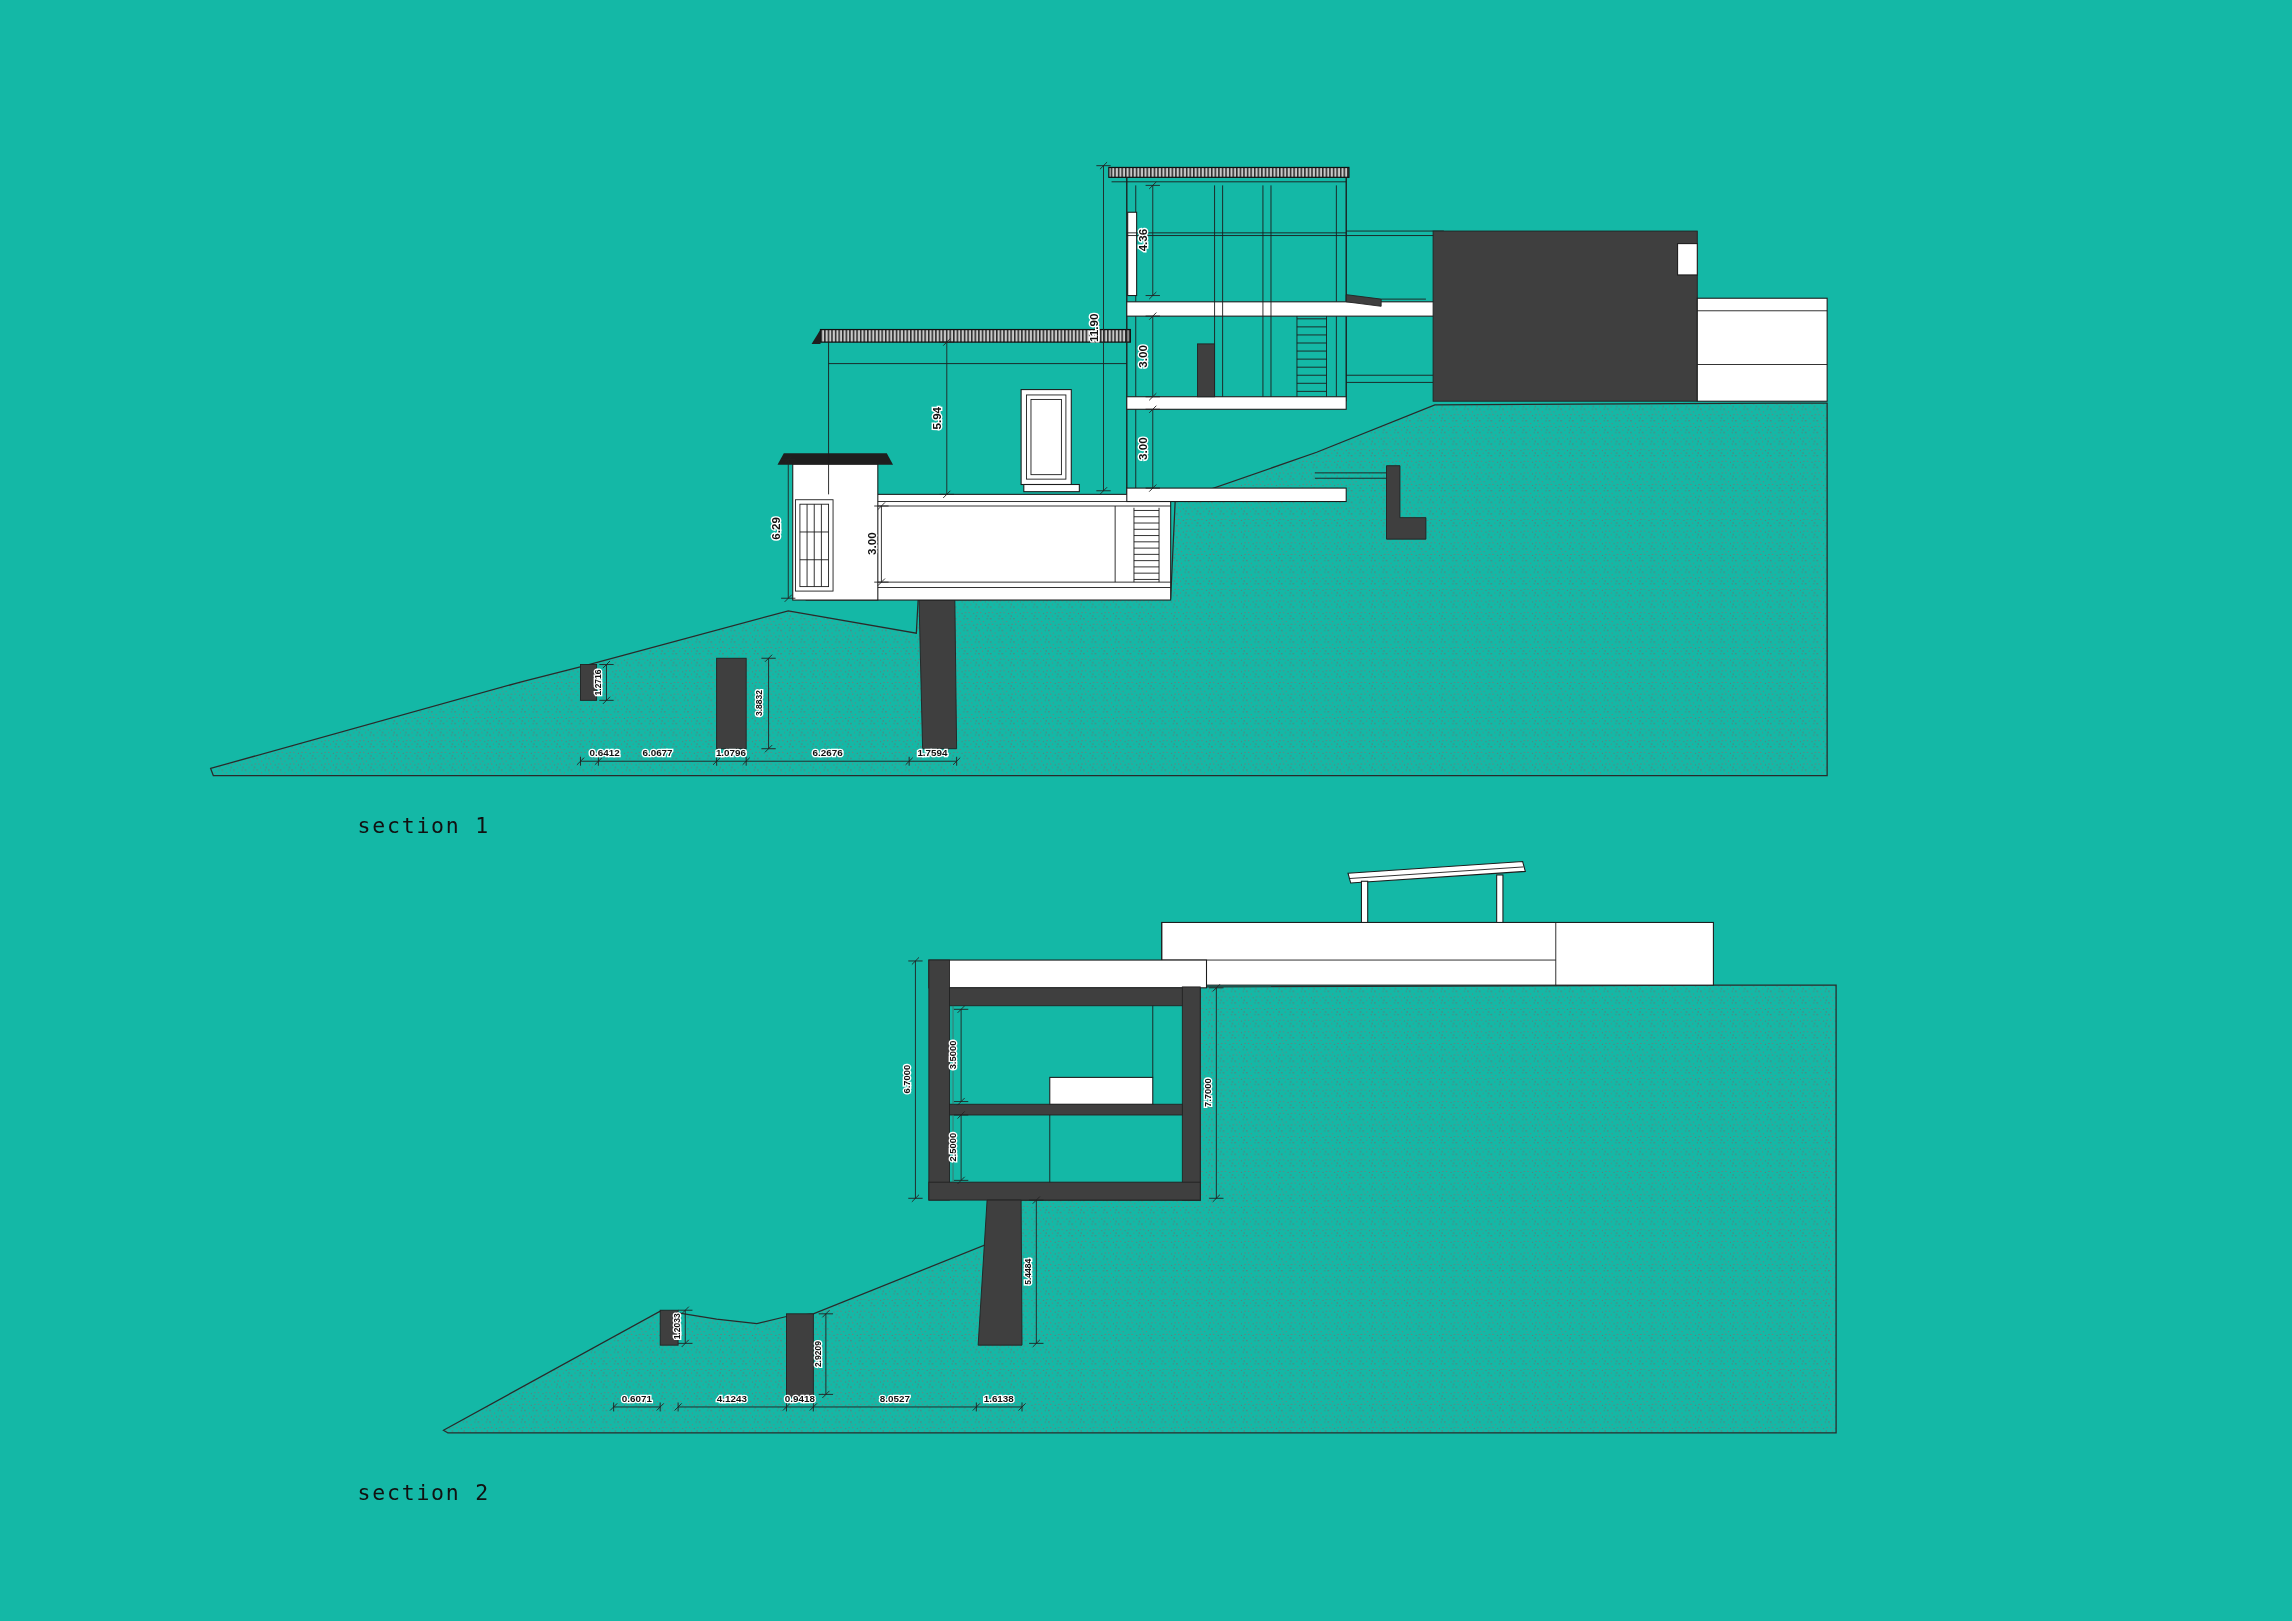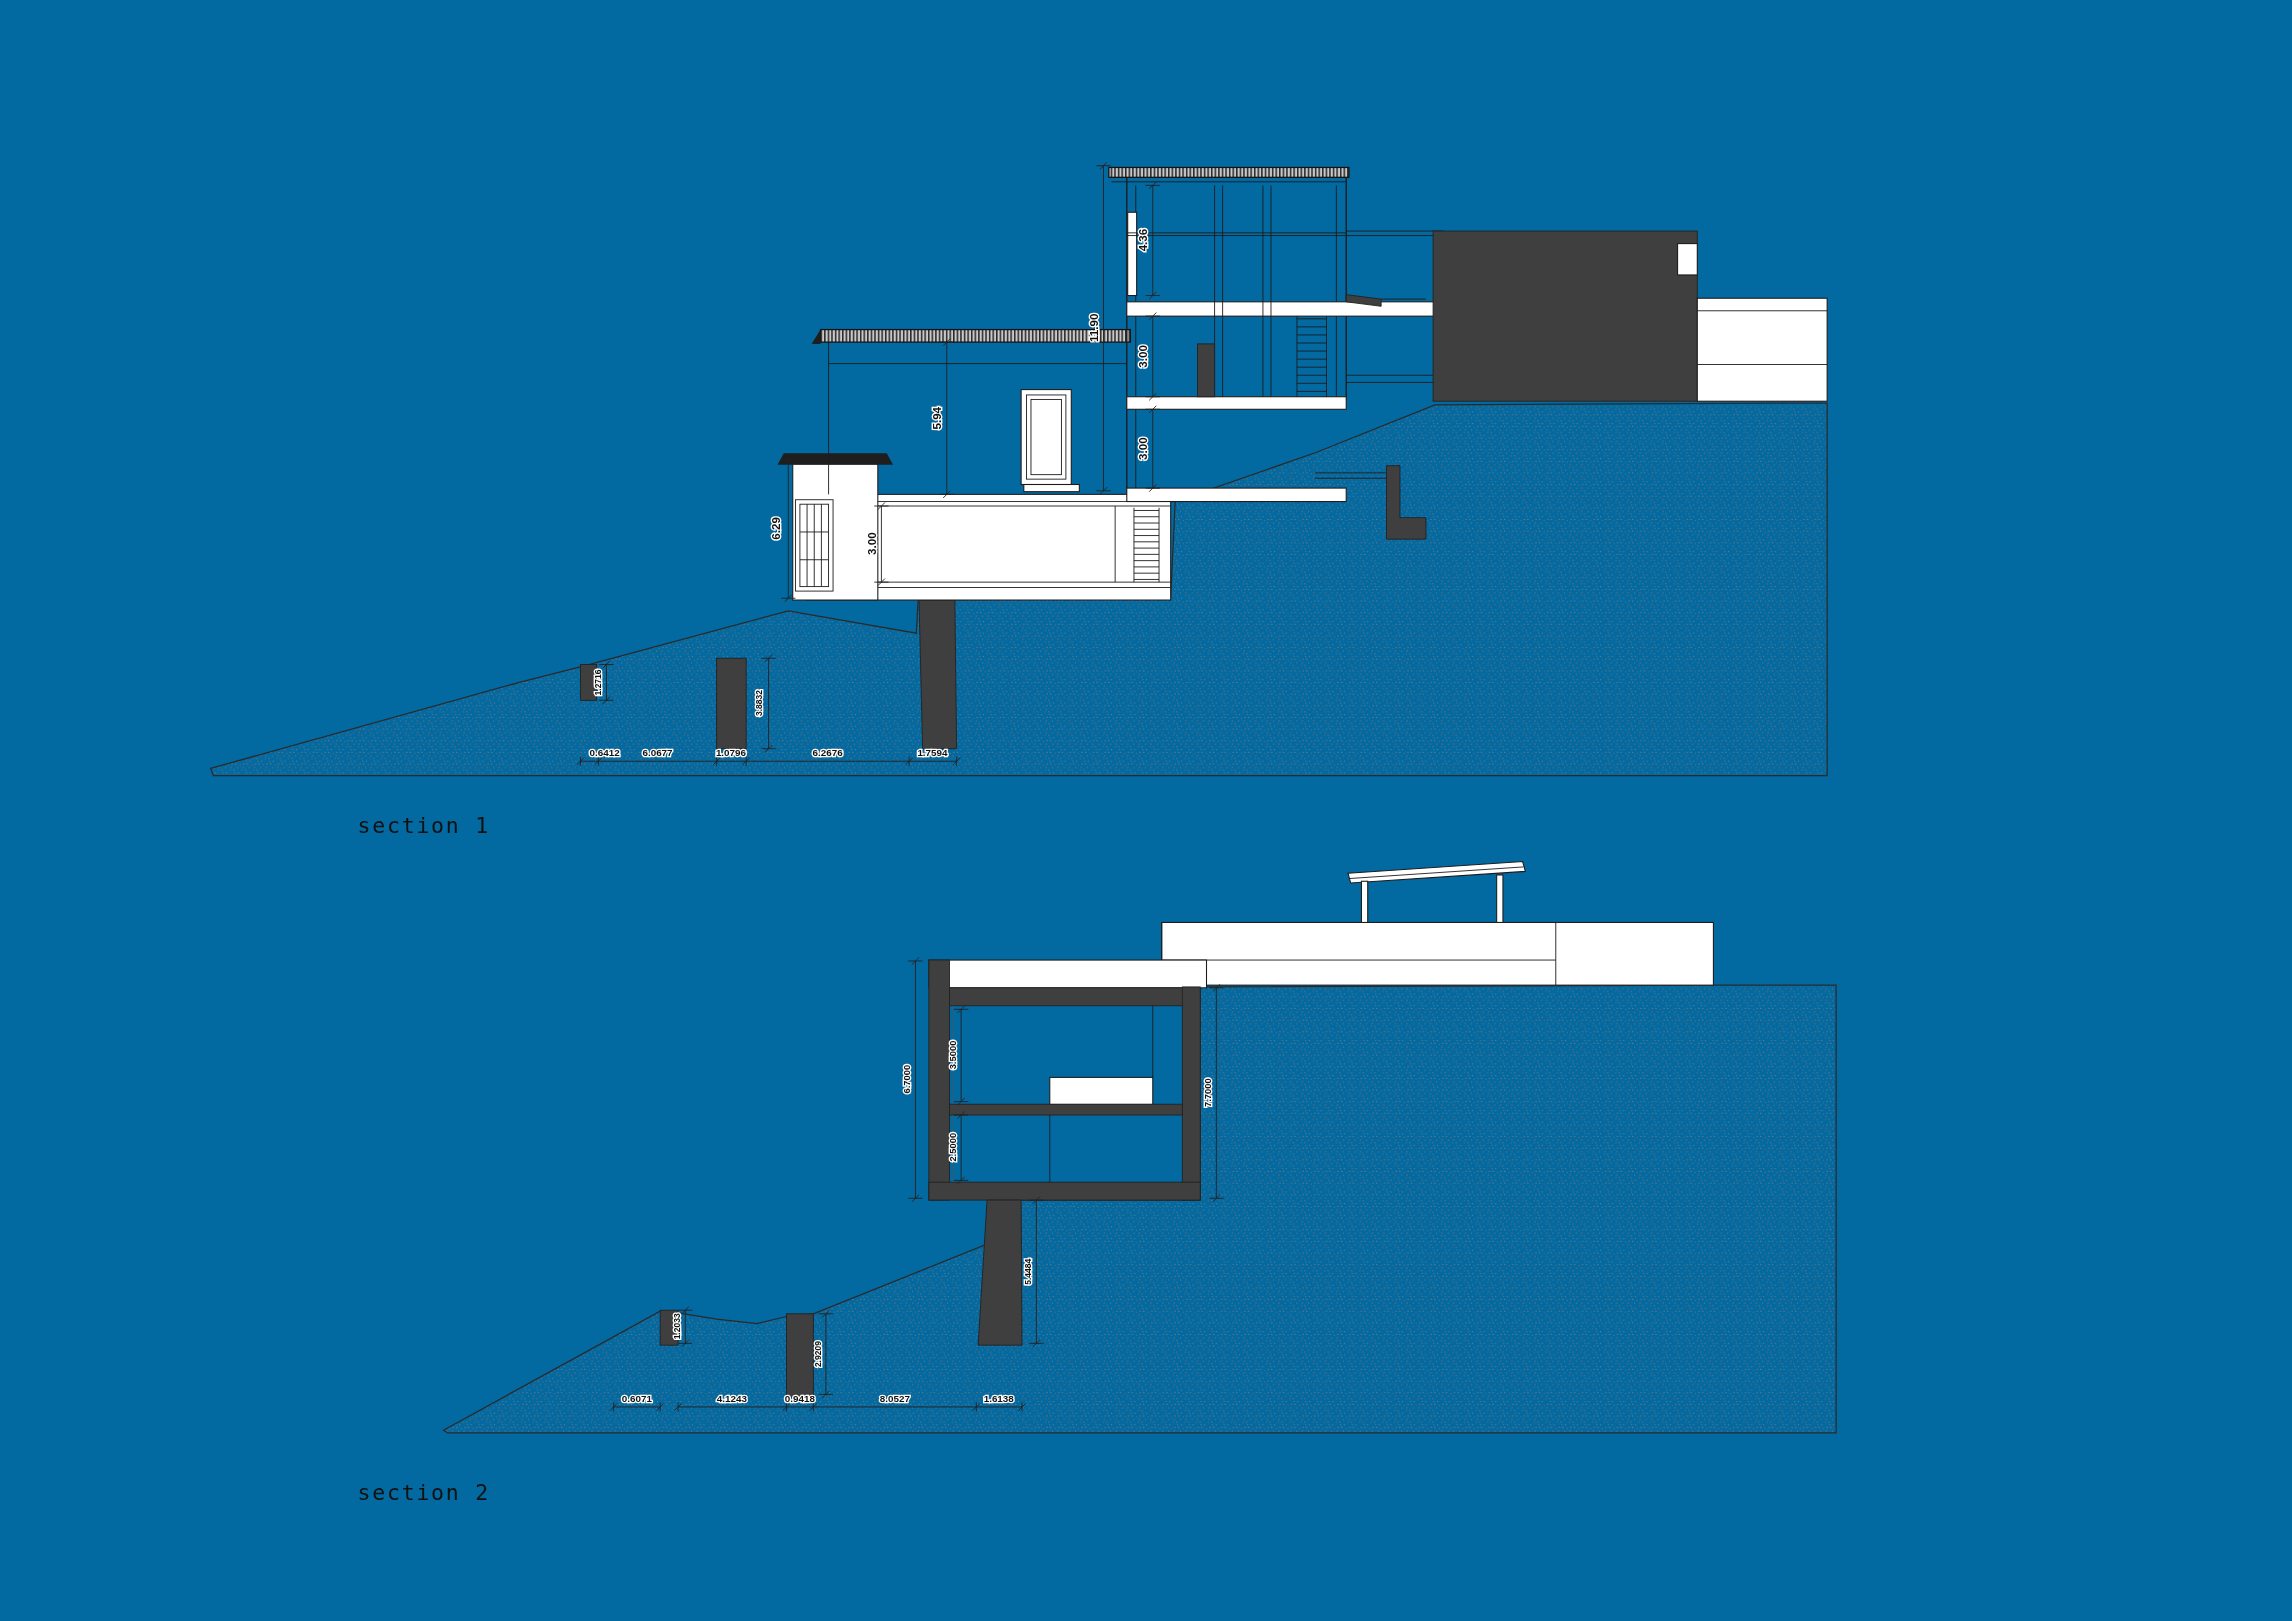--- a/index.html
+++ b/index.html
@@ -1,16 +1,16 @@
 <!DOCTYPE html>
 <html style="font-size:14.3px"><head>
 <meta charset="utf-8">
 <style>
   html,body{margin:0;padding:0;background:#fff;}
-  .page{position:relative;width:2293px;height:1621px;background:#0369a1;overflow:hidden;font-family:"Liberation Sans",sans-serif;}
+  .page{position:relative;width:2293px;height:1621px;background:#14b8a6;overflow:hidden;font-family:"Liberation Sans",sans-serif;}
   svg{position:absolute;left:0;top:0;}
   .ln{stroke:#1c1c1c;stroke-width:1;fill:none;}
   .ln15{stroke:#1c1c1c;stroke-width:1.5;fill:none;}
   .thin{stroke:#555;stroke-width:0.75;fill:none;}
   .wht{fill:#ffffff;stroke:#1c1c1c;stroke-width:1.2;}
   .drk{fill:#3f3f3f;stroke:#222222;stroke-width:1;}
   .blk{fill:#1e1e1e;stroke:none;}
   .dimln{stroke:#222;stroke-width:1;fill:none;}
   .dim{font-family:"Liberation Sans",sans-serif;font-weight:bold;fill:#111;stroke:#fff;stroke-width:3px;paint-order:stroke;}
   .dim-lg{font-size:13px;}

